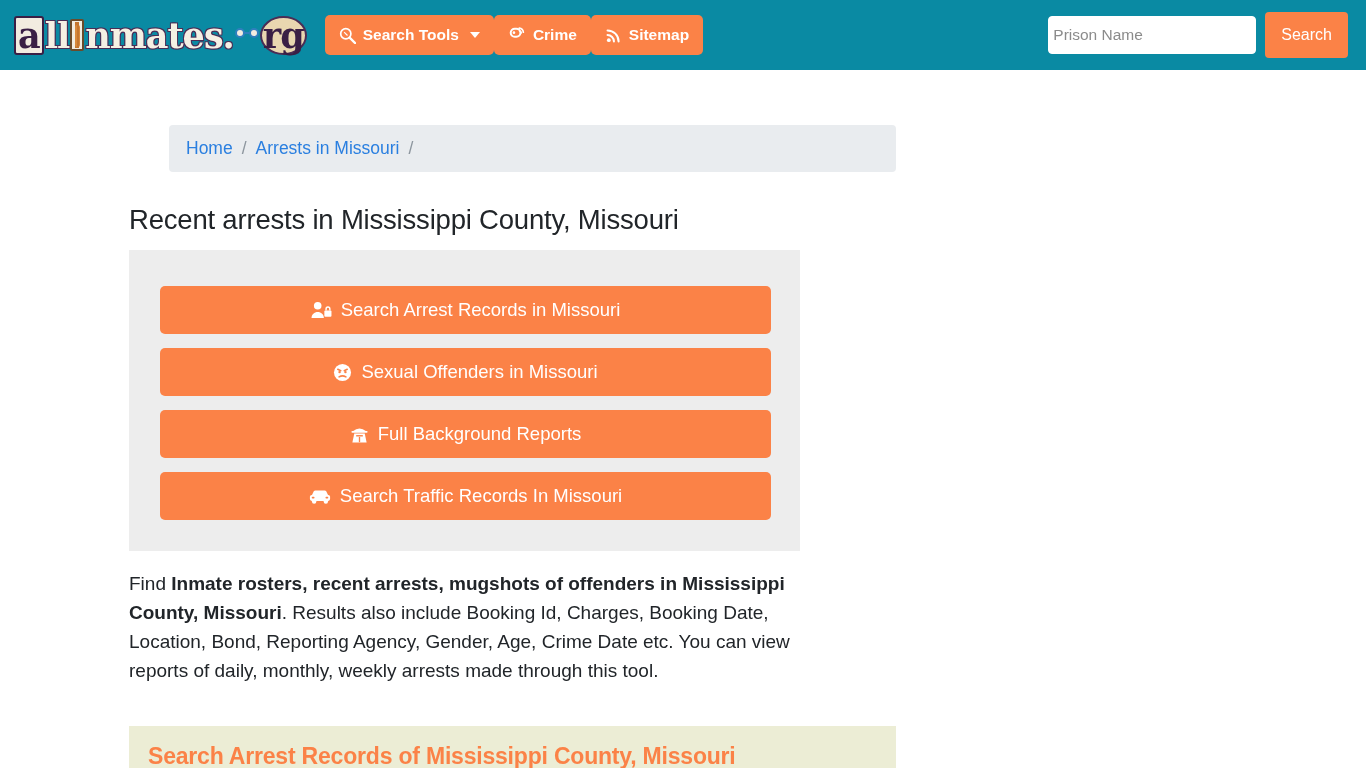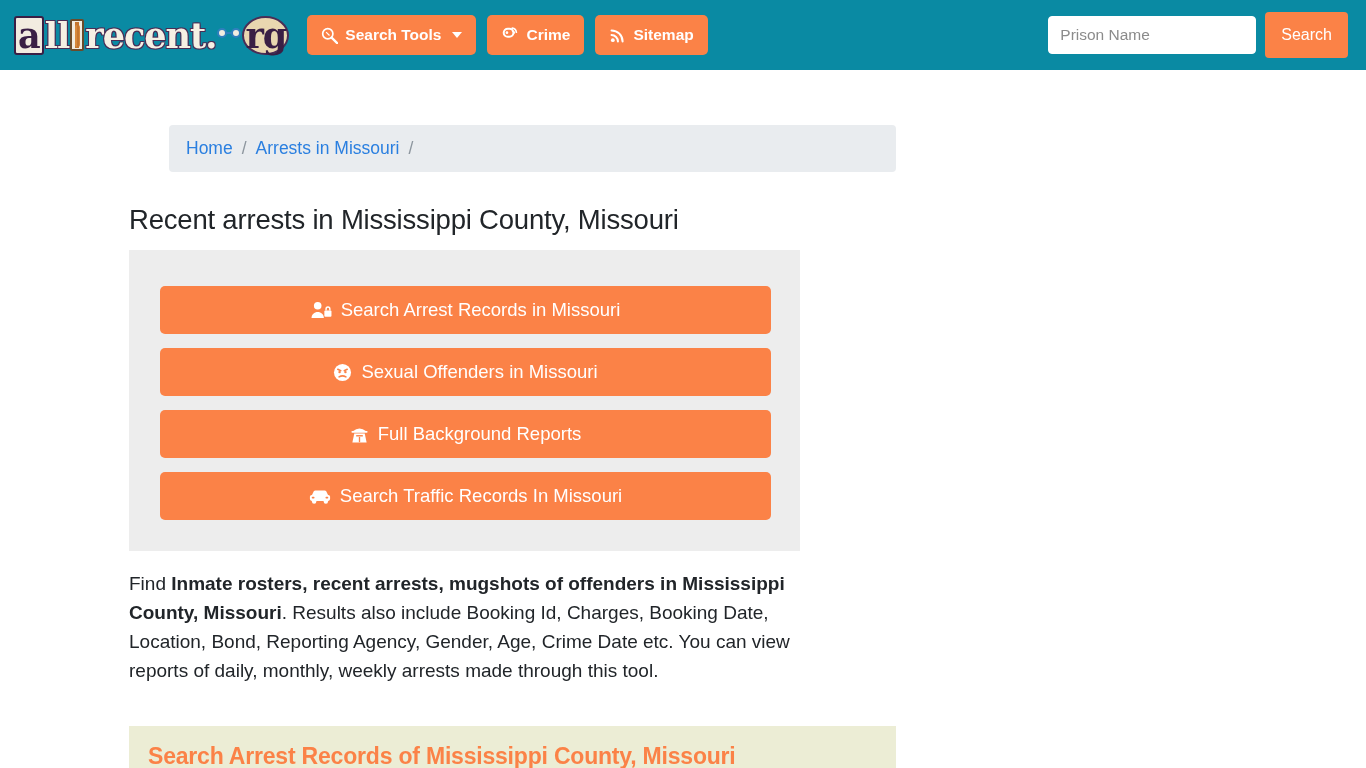--- a/index.html
+++ b/index.html
@@ -116,21 +116,20 @@
     padding: 0 1px;
     color: #3a1f45;
     text-shadow: none;
     position: relative;
   }
 
   
   .nav-btns {
     display: flex;
     align-items: center;
-    gap: 11px;
   }
   .nav-btn {
     background: #fb8247;
     color: #ffffff;
     border: none;
     border-radius: 5px;
     height: 40px;
     padding: 0 14px;
     font-size: 15.5px;
     font-weight: bold;
@@ -161,21 +160,21 @@
   }
   .search-input {
     width: 208px;
     height: 38px;
     border: 1px solid #ffffff;
     border-radius: 4px;
     background: #ffffff;
     font-size: 15.5px;
     font-family: "Liberation Sans", sans-serif;
     color: #333;
-    padding: 0 11px;
+    padding: 0 4px;
     outline: none;
   }
   .search-input::placeholder { color: #8b8b8b; }
   .search-btn {
     background: #fb8247;
     color: #ffffff;
     border: none;
     border-radius: 4px;
     height: 46px;
     padding: 0 16px;
@@ -278,21 +277,21 @@
 
 <header class="site-header">
 
   <a class="logo" href="#">
     <span class="logo-text">
       <span class="logo-a">a</span>
         <span>ll</span>
         <span class="logo-bars">
           <i class="logo-prisoner"></i>
         </span>
-        <span>recent.</span>
+        <span>nmates.</span>
         <span class="logo-cuffs">
           <span class="l"></span>
           <span class="r"></span>
         </span>
         <span class="logo-oval">rg</span>
     </span>
   </a>
 
   <nav class="nav-btns">
 

